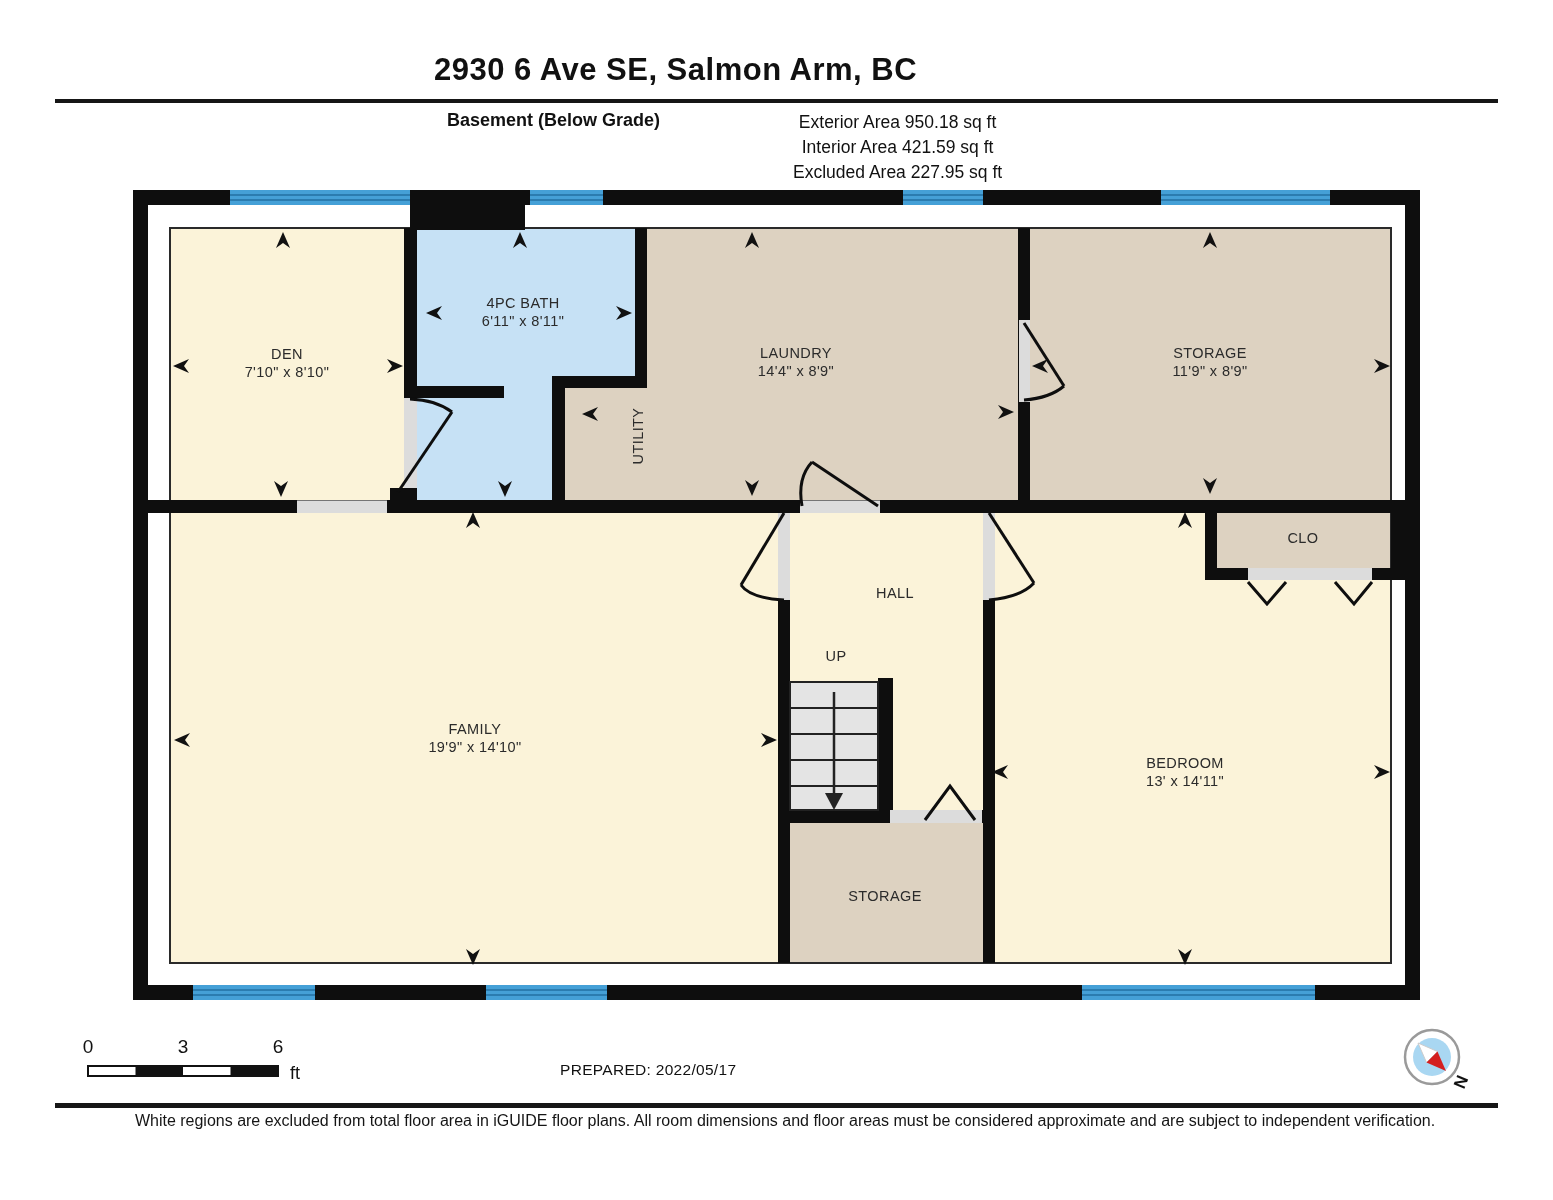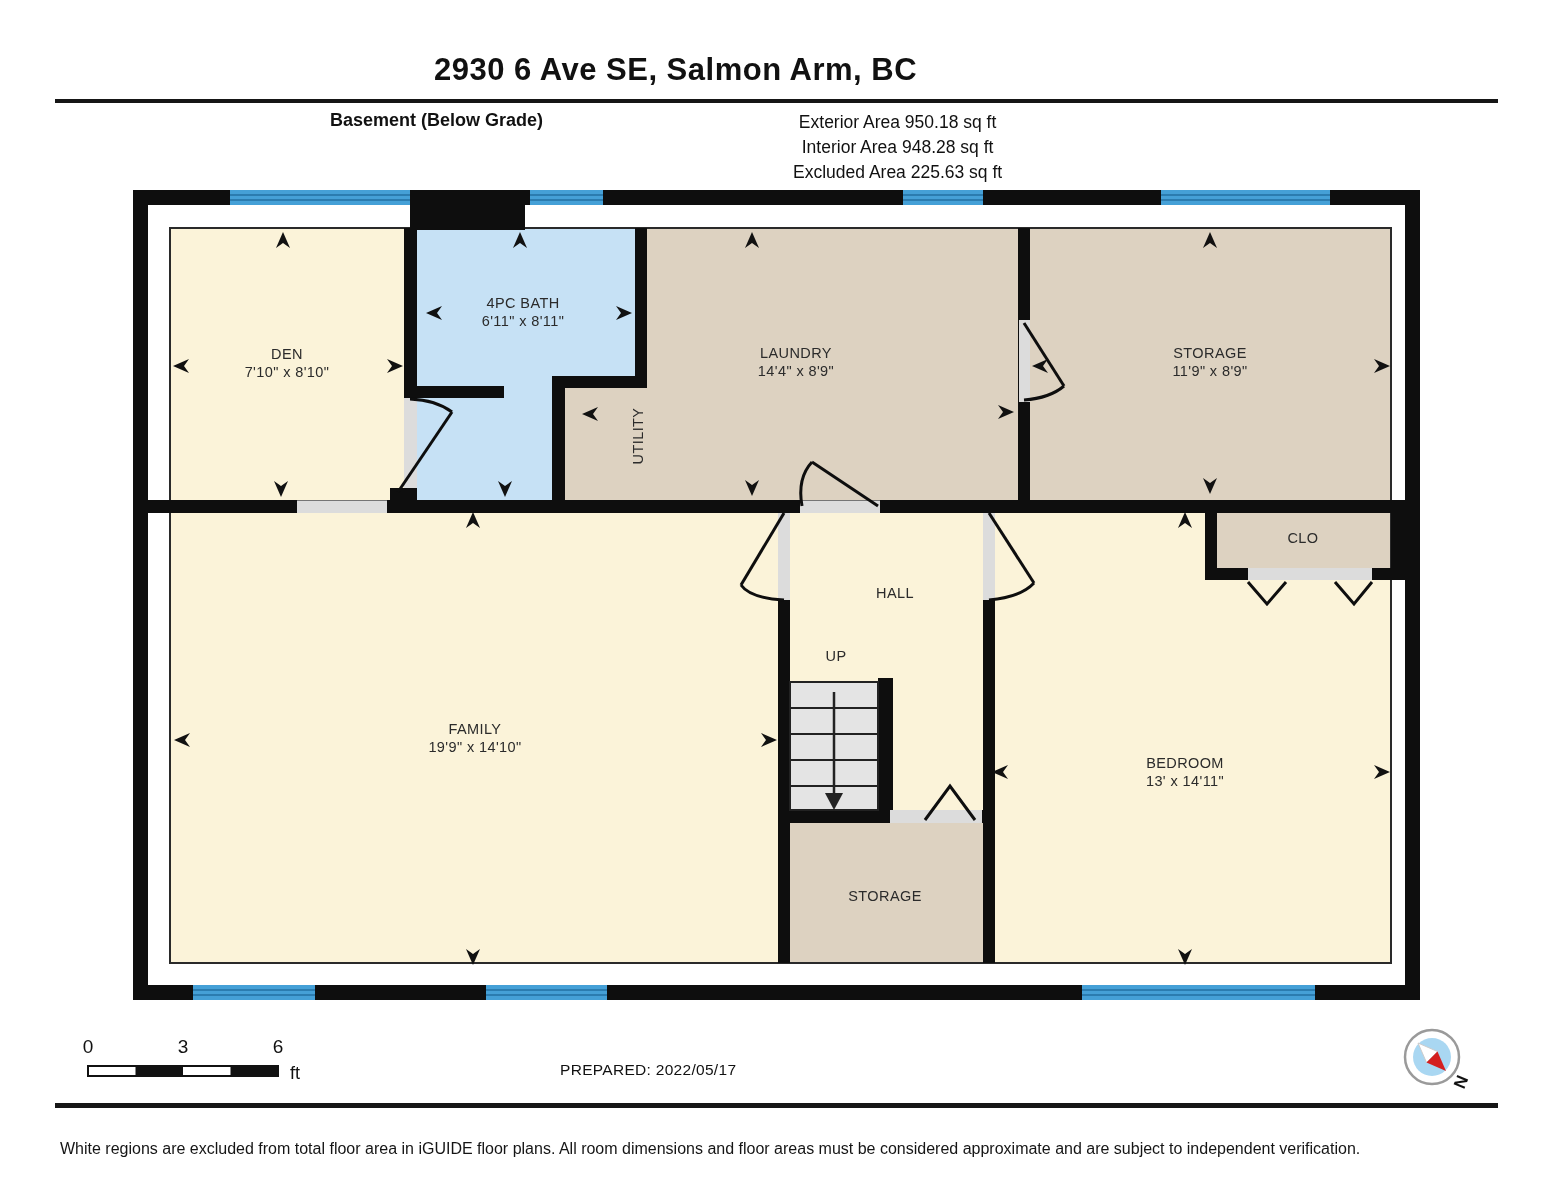--- a/index.html
+++ b/index.html
@@ -2,41 +2,41 @@
 <html><head>
 <meta charset="utf-8">
 <style>
   html,body{margin:0;padding:0;background:#ffffff;}
   body{width:1553px;height:1200px;position:relative;font-family:"Liberation Sans",sans-serif;color:#111;overflow:hidden;}
   .abs{position:absolute;}
   #title{left:0;top:52px;width:1351px;text-align:center;font-size:31px;font-weight:bold;letter-spacing:.5px;}
   .rule{left:55px;width:1443px;background:#161616;}
   #rule-top{top:99px;height:4px;}
   #rule-bottom{top:1103px;height:5px;}
-  #floor-label{top:110px;right:1553px;left:330px;width:447px;text-align:left;font-size:18px;font-weight:bold;}
+  #floor-label{top:110px;right:1553px;left:330px;width:447px;text-align:center;font-size:18px;font-weight:bold;}
   #area-stats{top:110px;left:793px;font-size:17.5px;line-height:25px;}
   #area-stats .row{white-space:nowrap;text-align:center;}
   #prepared{top:1061px;left:560px;width:500px;font-size:15.5px;font-weight:500;letter-spacing:.3px;}
-  #disclaimer{top:1140px;left:60px;width:1450px;font-size:16px;color:#151515;}
+  #disclaimer{top:1112px;left:60px;width:1450px;font-size:16px;color:#151515;text-align:center;}
   svg{position:absolute;left:0;top:0;}
   .room-name,.room-dims{font-size:14.5px;fill:#2b2b2b;letter-spacing:.4px;}
   .tick{font-size:19px;fill:#111;}
   .unit{font-size:18px;fill:#111;}
 </style>
 </head>
 <body>
 
 <div class="abs" id="title">2930 6 Ave SE, Salmon Arm, BC</div>
 <div class="abs rule" id="rule-top"></div>
 
 <div class="abs" id="floor-label">Basement (Below Grade)</div>
 <div class="abs" id="area-stats">
   <div class="row">Exterior Area 950.18 sq ft</div>
-  <div class="row">Interior Area 948.28 sq ft</div>
-  <div class="row">Excluded Area 225.63 sq ft</div>
+  <div class="row">Interior Area 421.59 sq ft</div>
+  <div class="row">Excluded Area 227.95 sq ft</div>
 </div>
 
 <svg width="1553" height="1200" viewBox="0 0 1553 1200">
   <defs>
     <path id="arr" d="M0,-8 L7,8 L0,3 L-7,8 Z"></path>
   </defs>
 
   <g>
     <rect x="170" y="228" width="234" height="272" fill="#fbf3d9"></rect>
     <polygon points="404,228 647,228 647,388 565,388 565,500 404,500" fill="#c6e1f5"></polygon>

